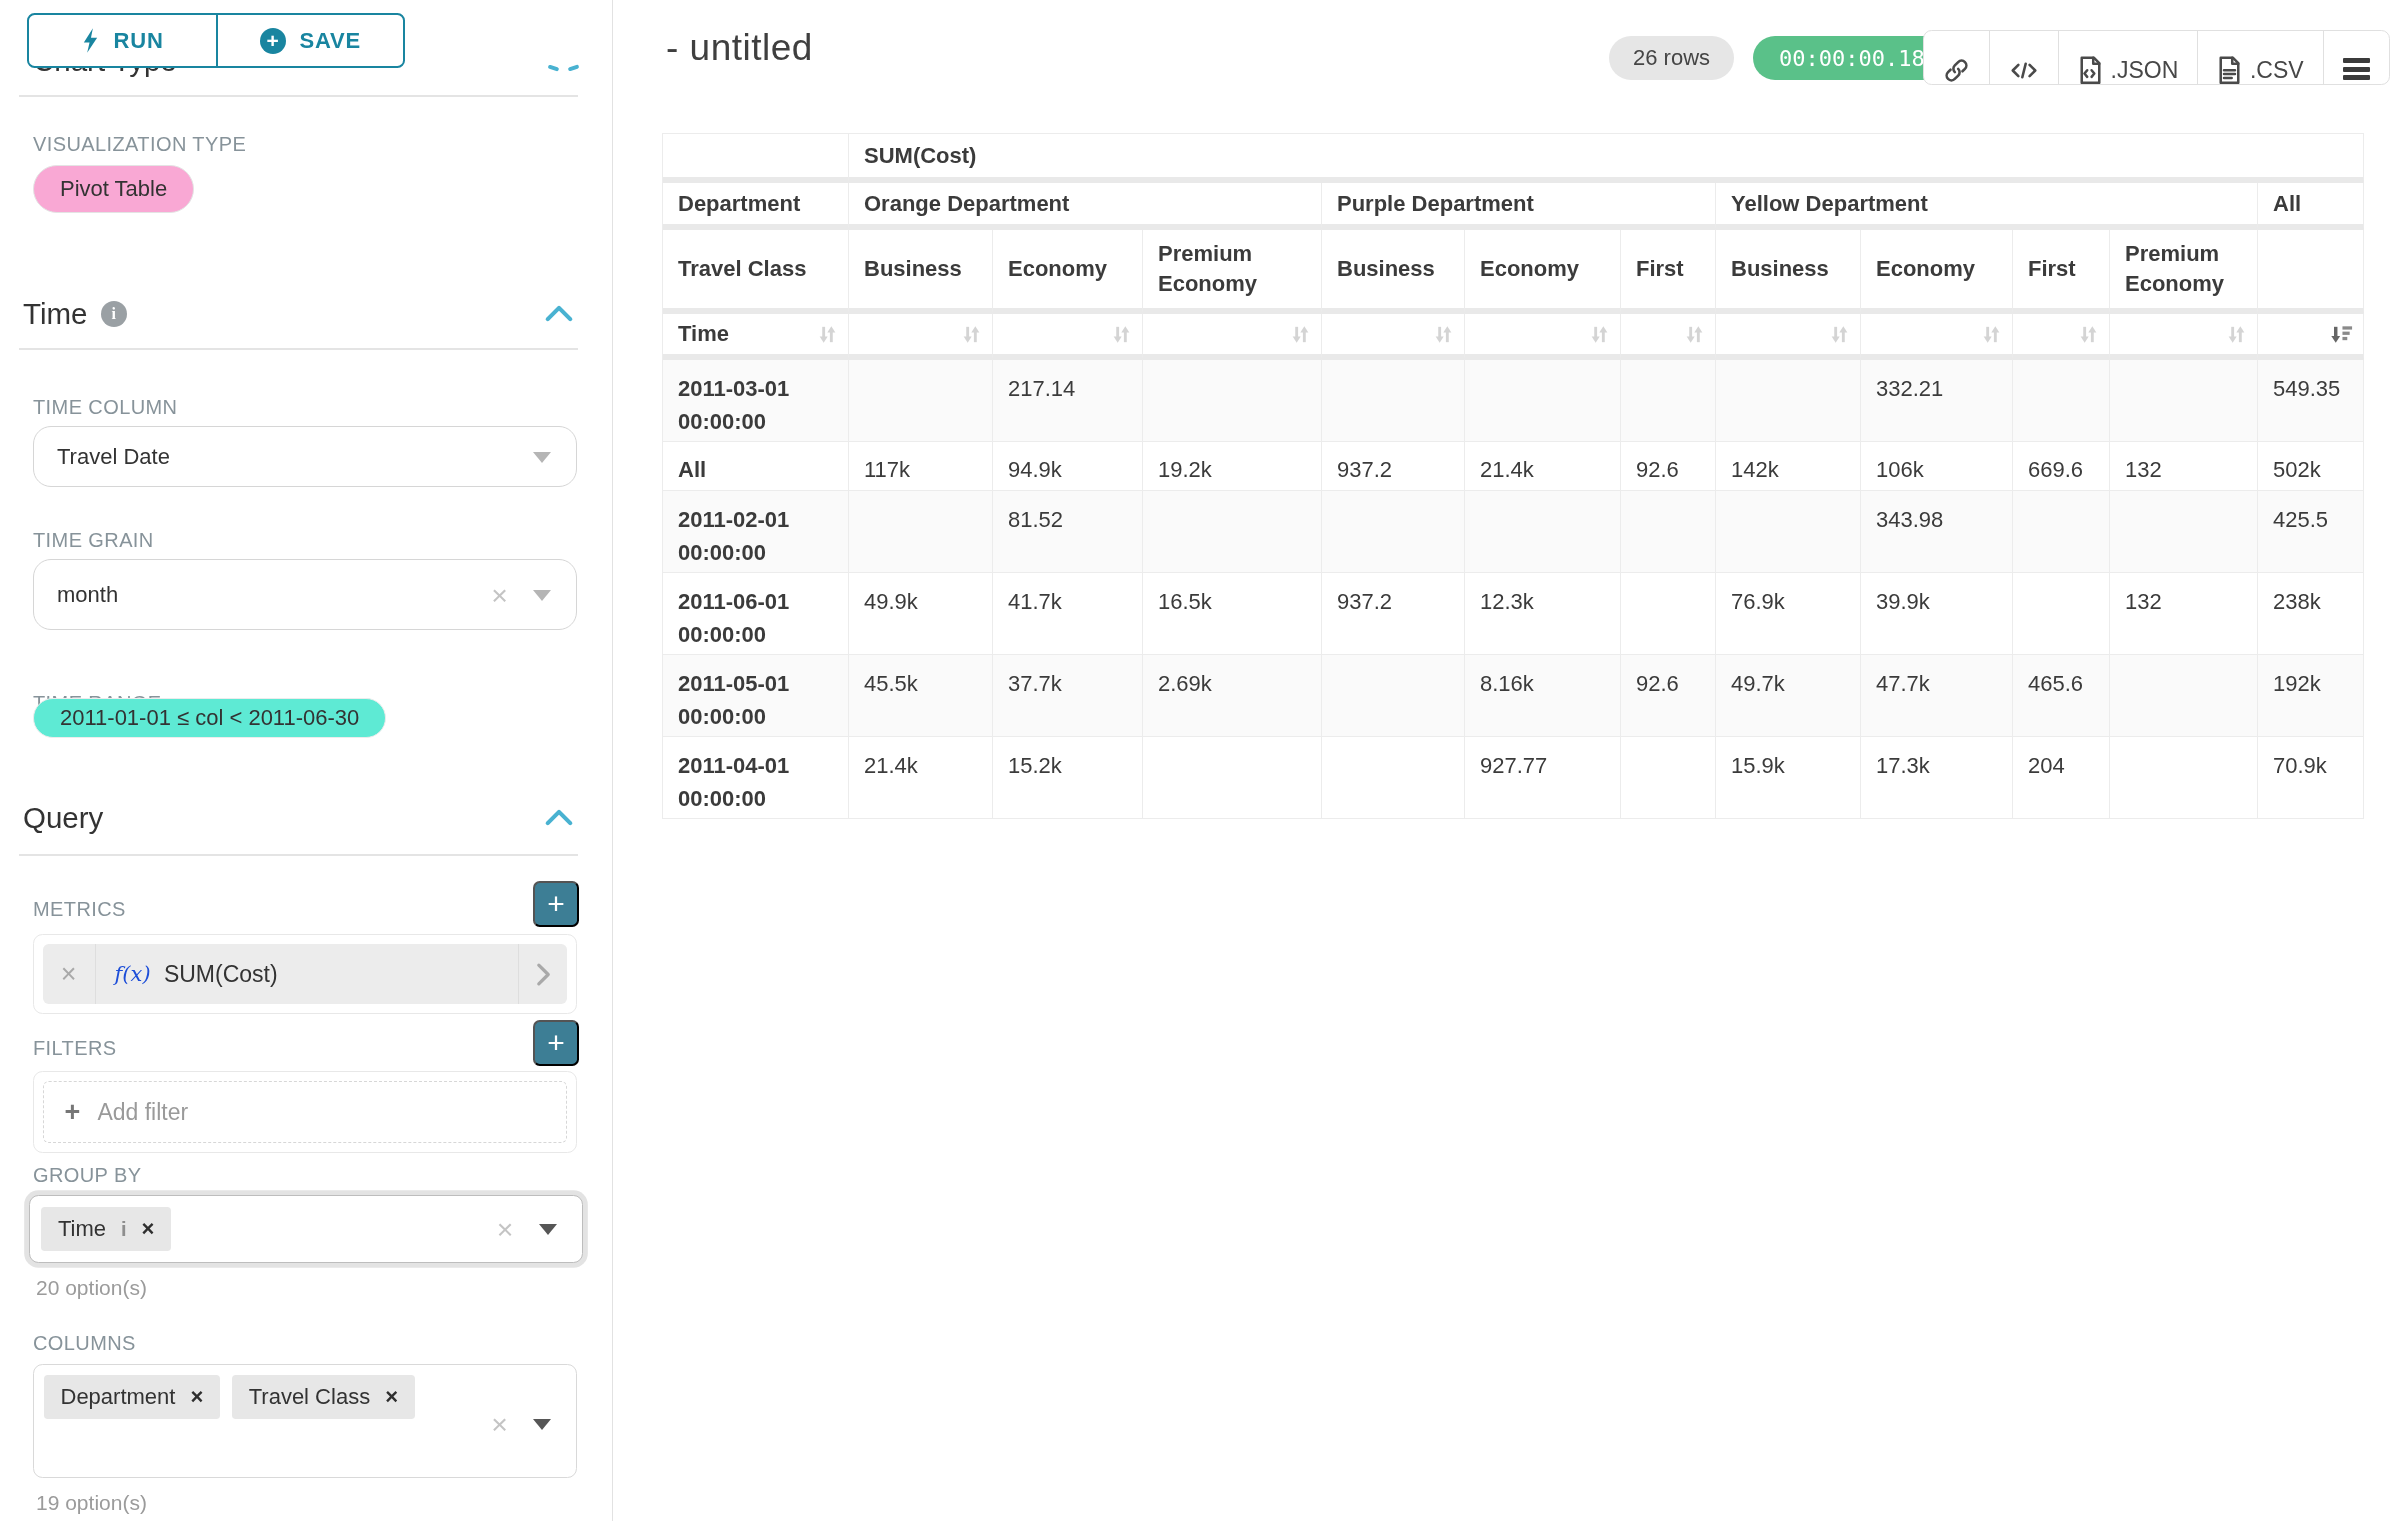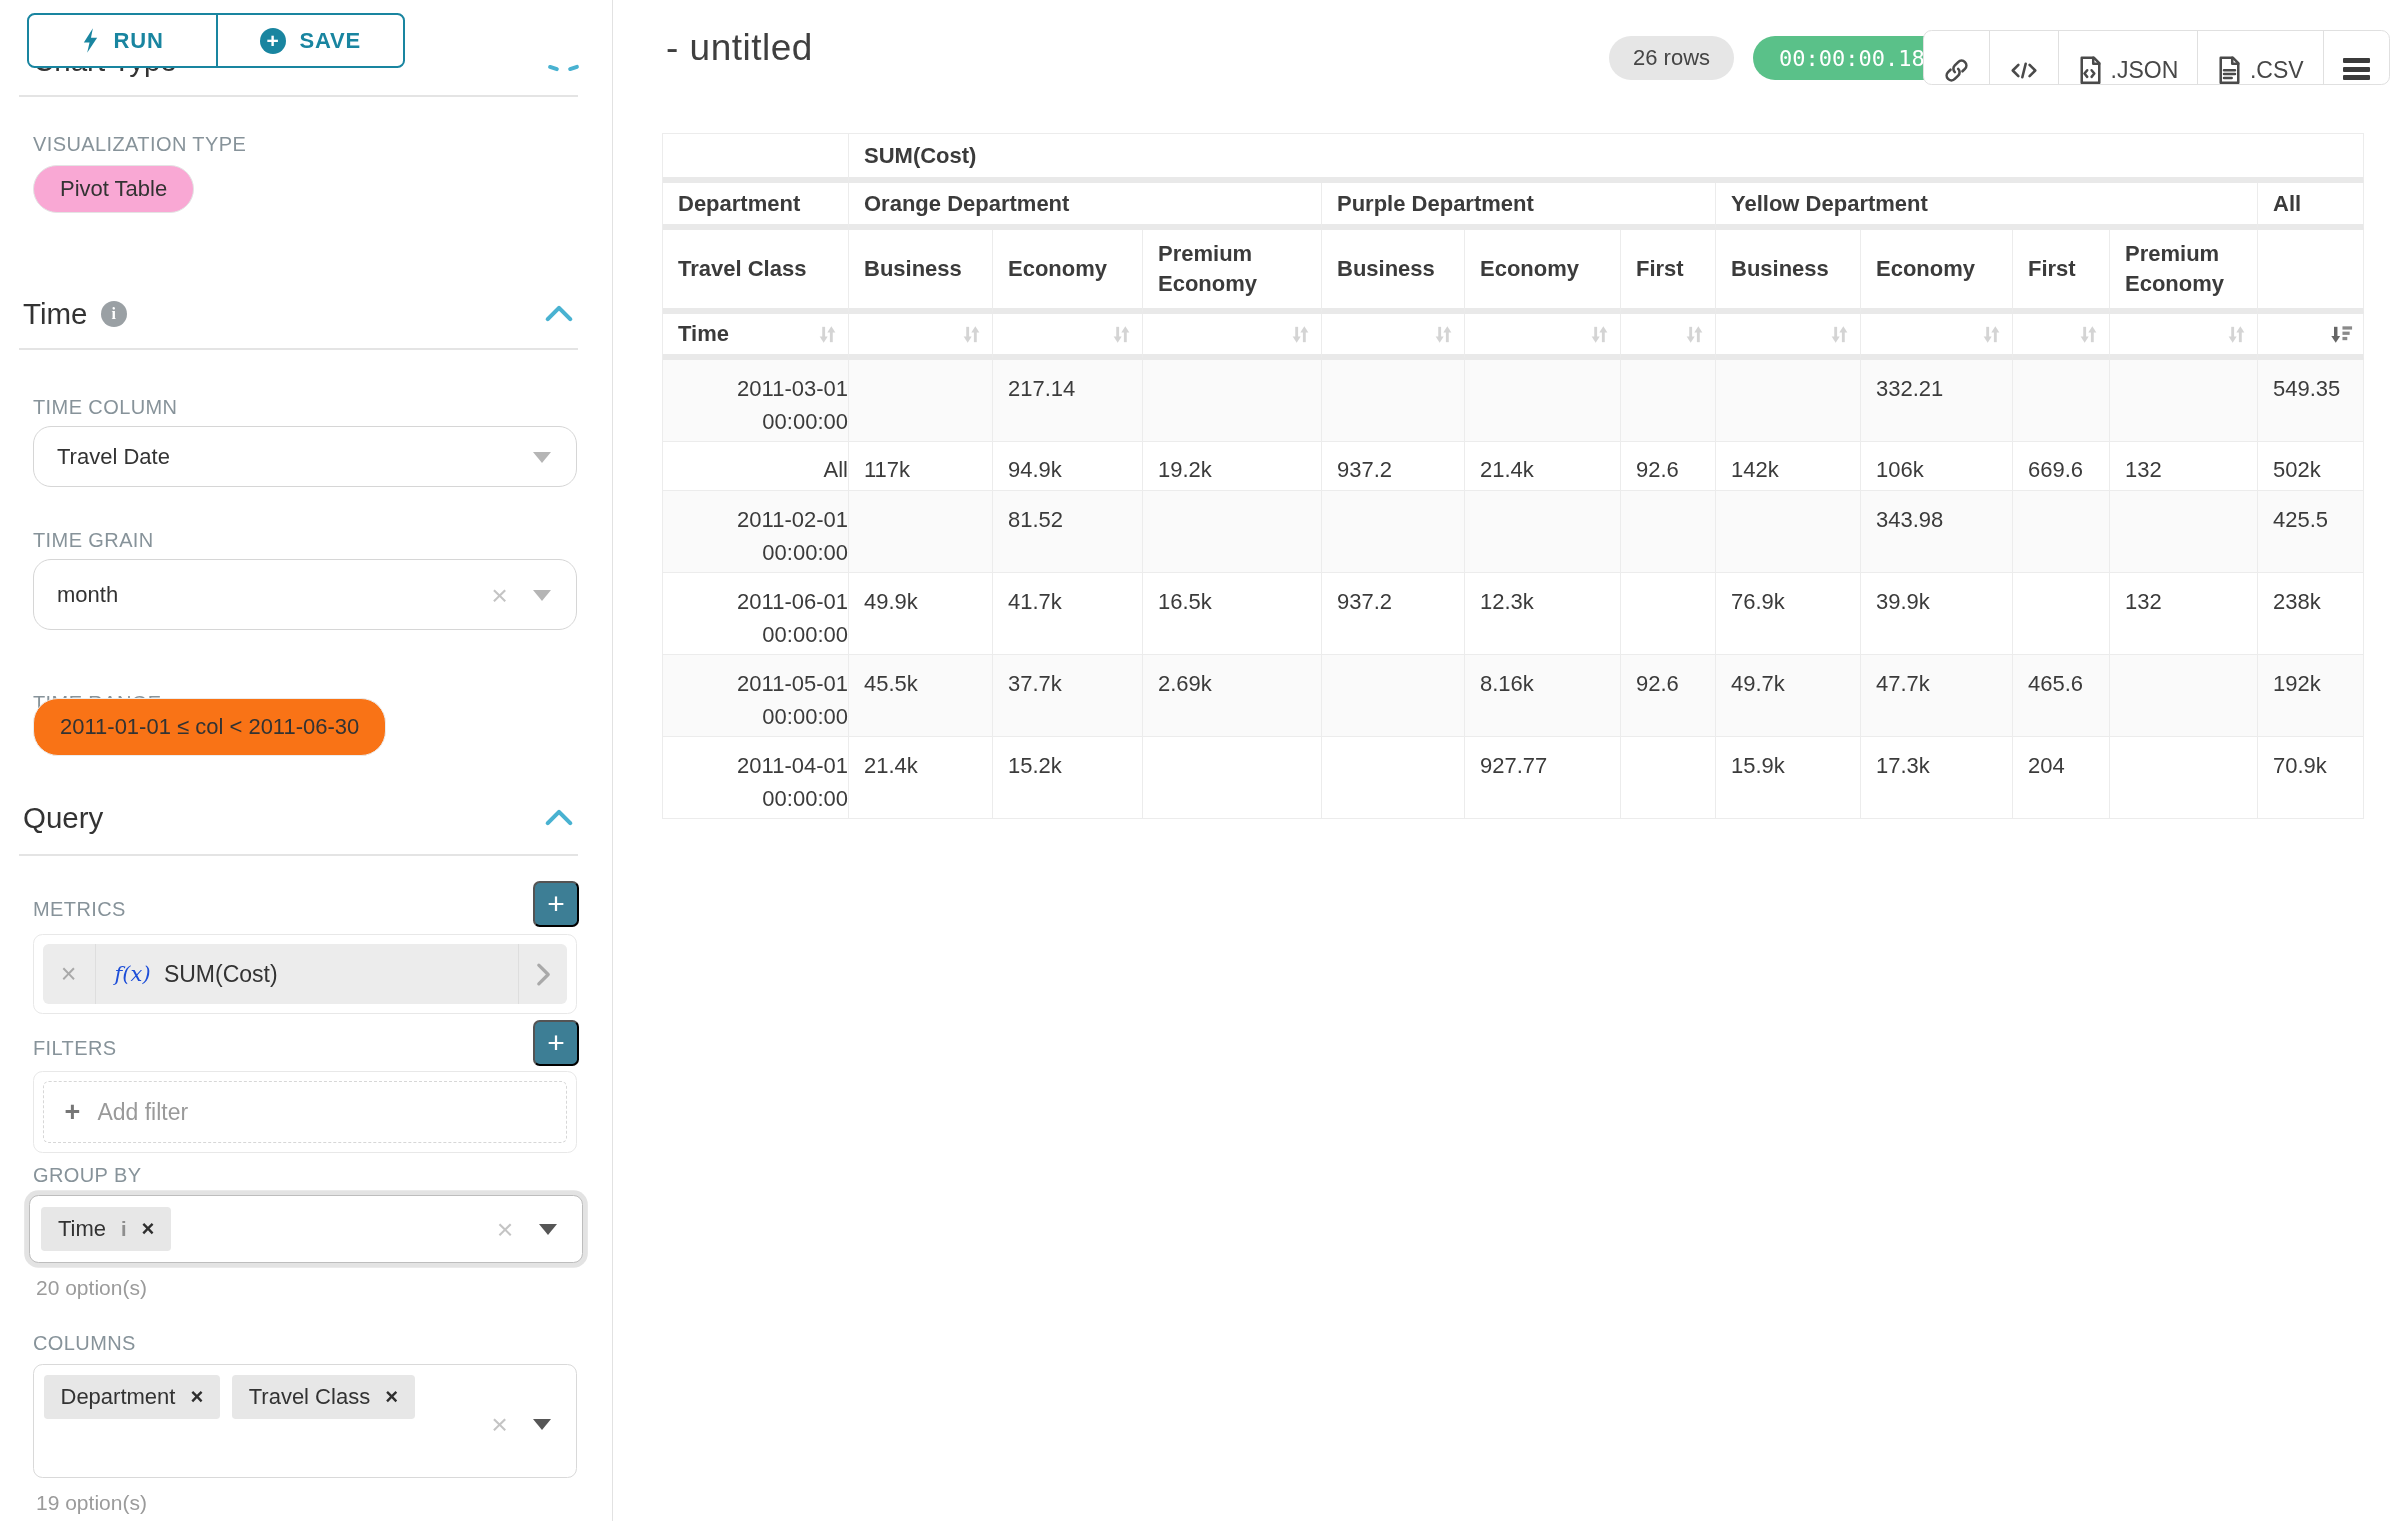--- a/index.html
+++ b/index.html
@@ -76,21 +76,21 @@
   
   .pivot-wrap { position:absolute; left:662px; top:133px; }
   table.pivot { border-collapse:separate; border-spacing:0; table-layout:fixed; border-left:1.9px solid #ececec; border-top:1.9px solid #ececec; font-size:22px; color:#3b3b3b; }
   .pivot th, .pivot td { border-right:1.9px solid #ececec; border-bottom:1.9px solid #ececec; text-align:left; font-weight:400; padding:0 0 0 15px; vertical-align:middle; background:#fff; }
   .pivot thead th { border-bottom:6.7px solid #e9e9e9; font-weight:600; line-height:1.35; }
   .pivot tr.r1 th { height:49px; }
   .pivot tr.r2 th { height:47px; }
   .pivot tr.r3 th { height:84px; }
   .pivot tr.sortrow th, .pivot tr.sortrow td { height:46px; border-bottom:6.7px solid #e9e9e9; }
   .pivot tbody th, .pivot tbody td { height:82px; vertical-align:top; padding-top:12.4px; line-height:1.5; }
-  .pivot tbody th { font-weight:400;text-align:right; }
+  .pivot tbody th { font-weight:700; }
   .pivot tbody tr.allrow th, .pivot tbody tr.allrow td { height:49px; padding-top:10.5px; }
   .pivot tbody tr:nth-child(odd) th, .pivot tbody tr:nth-child(odd) td { background:#fafafa; }
   .sort-cell-inner { display:flex; align-items:center; justify-content:space-between; padding-right:9.5px; }
   .sort-cell-inner .lbl { font-weight:600; }
 </style>
 </head>
 <body>
 
 <div class="app">
 
@@ -137,21 +137,21 @@
 
     <div class="abs ctl-label" style="top:529px">TIME GRAIN</div>
     <div class="select" style="top:559px; height:71px">
       <span>month</span>
       <span class="clear-x">×</span>
       <span class="caret-down"></span>
     </div>
 
     <div class="abs ctl-label" style="top:692px">TIME RANGE</div>
     <div class="abs" style="top:698px; left:33px">
-      <span class="pill" style="height:58px; background:#f97316; border-color:#ececec">2011-01-01 ≤ col &lt; 2011-06-30</span>
+      <span class="pill" style="height:40px; background:#5eead4; border-color:#ececec">2011-01-01 ≤ col &lt; 2011-06-30</span>
     </div>
 
     <div class="abs section-head" style="top:801px">
       <span>Query</span>
     </div>
     <svg class="chev-up" style="top:808px" viewBox="0 0 32 20">
         <path d="M4 16 L16 4 L28 16" fill="none" stroke="#49b2d1" stroke-width="4.5" stroke-linecap="round" stroke-linejoin="round"></path>
       </svg>
     <div class="abs hdivider" style="top:854px"></div>
 

